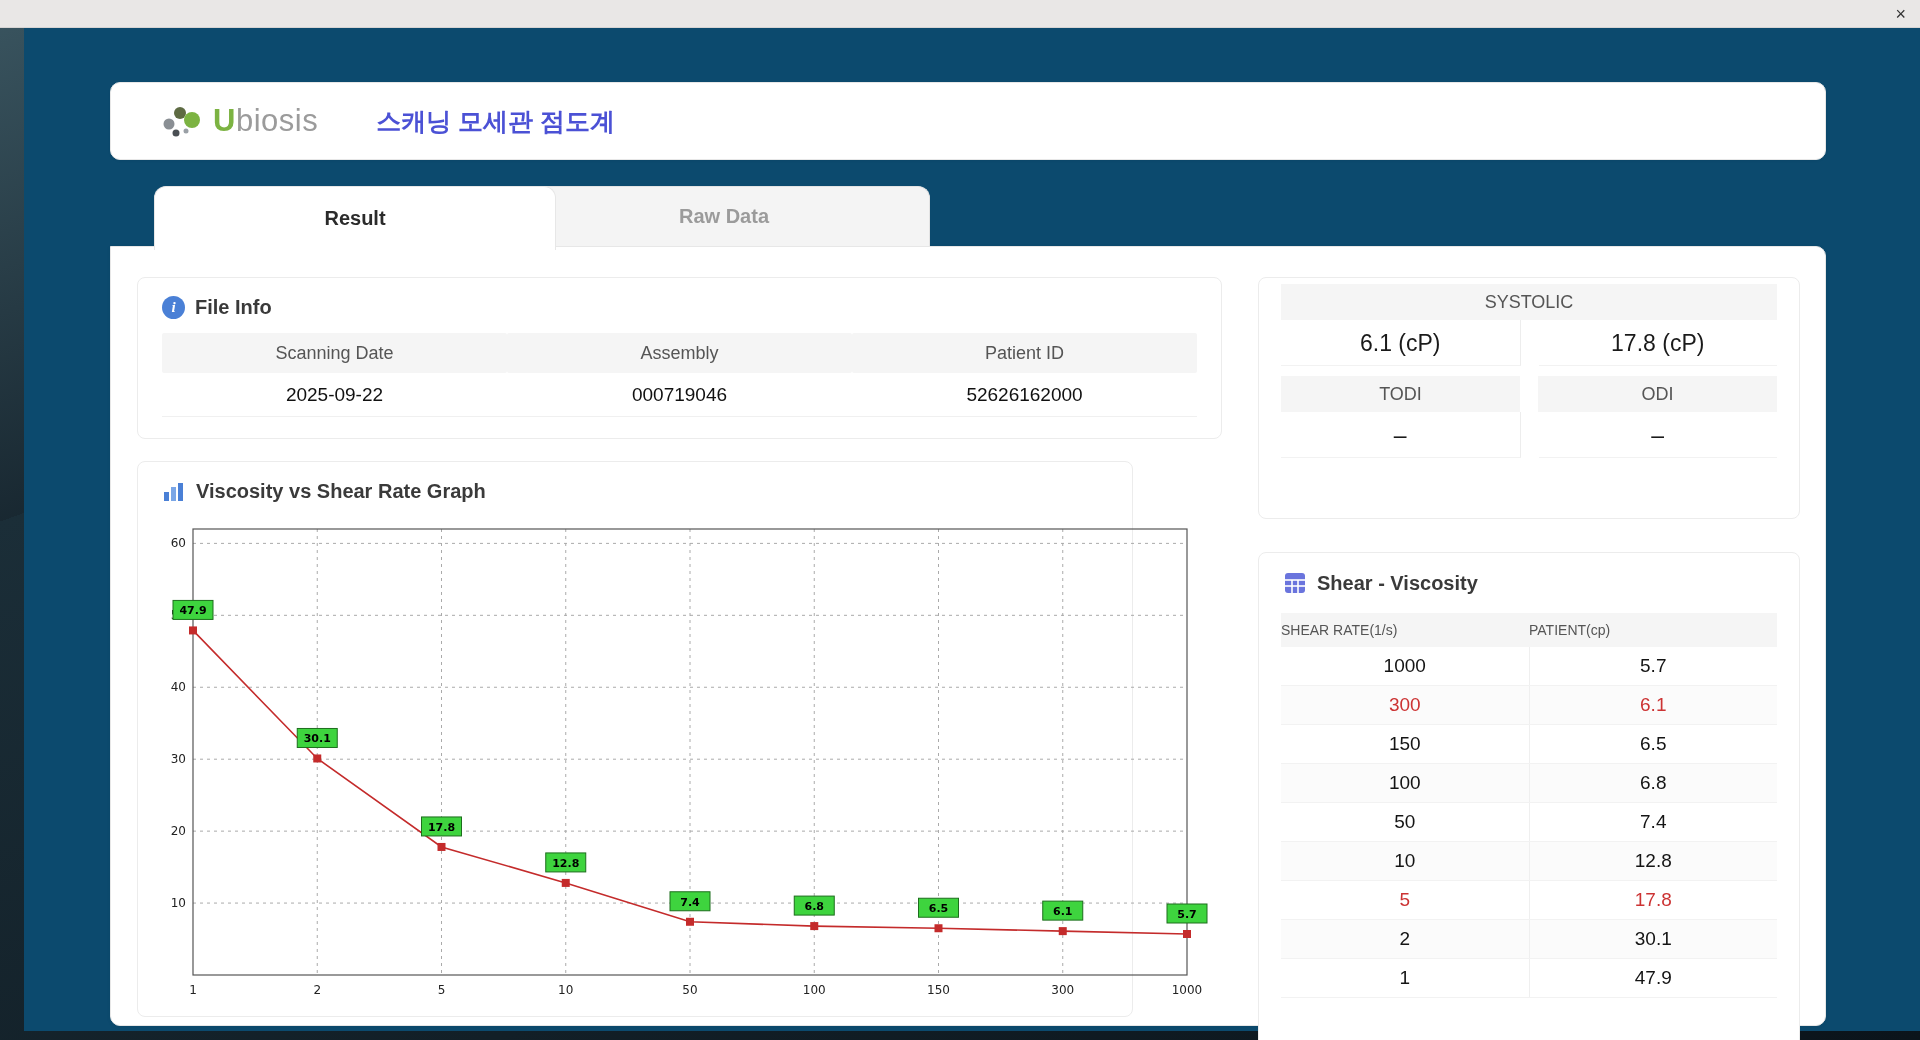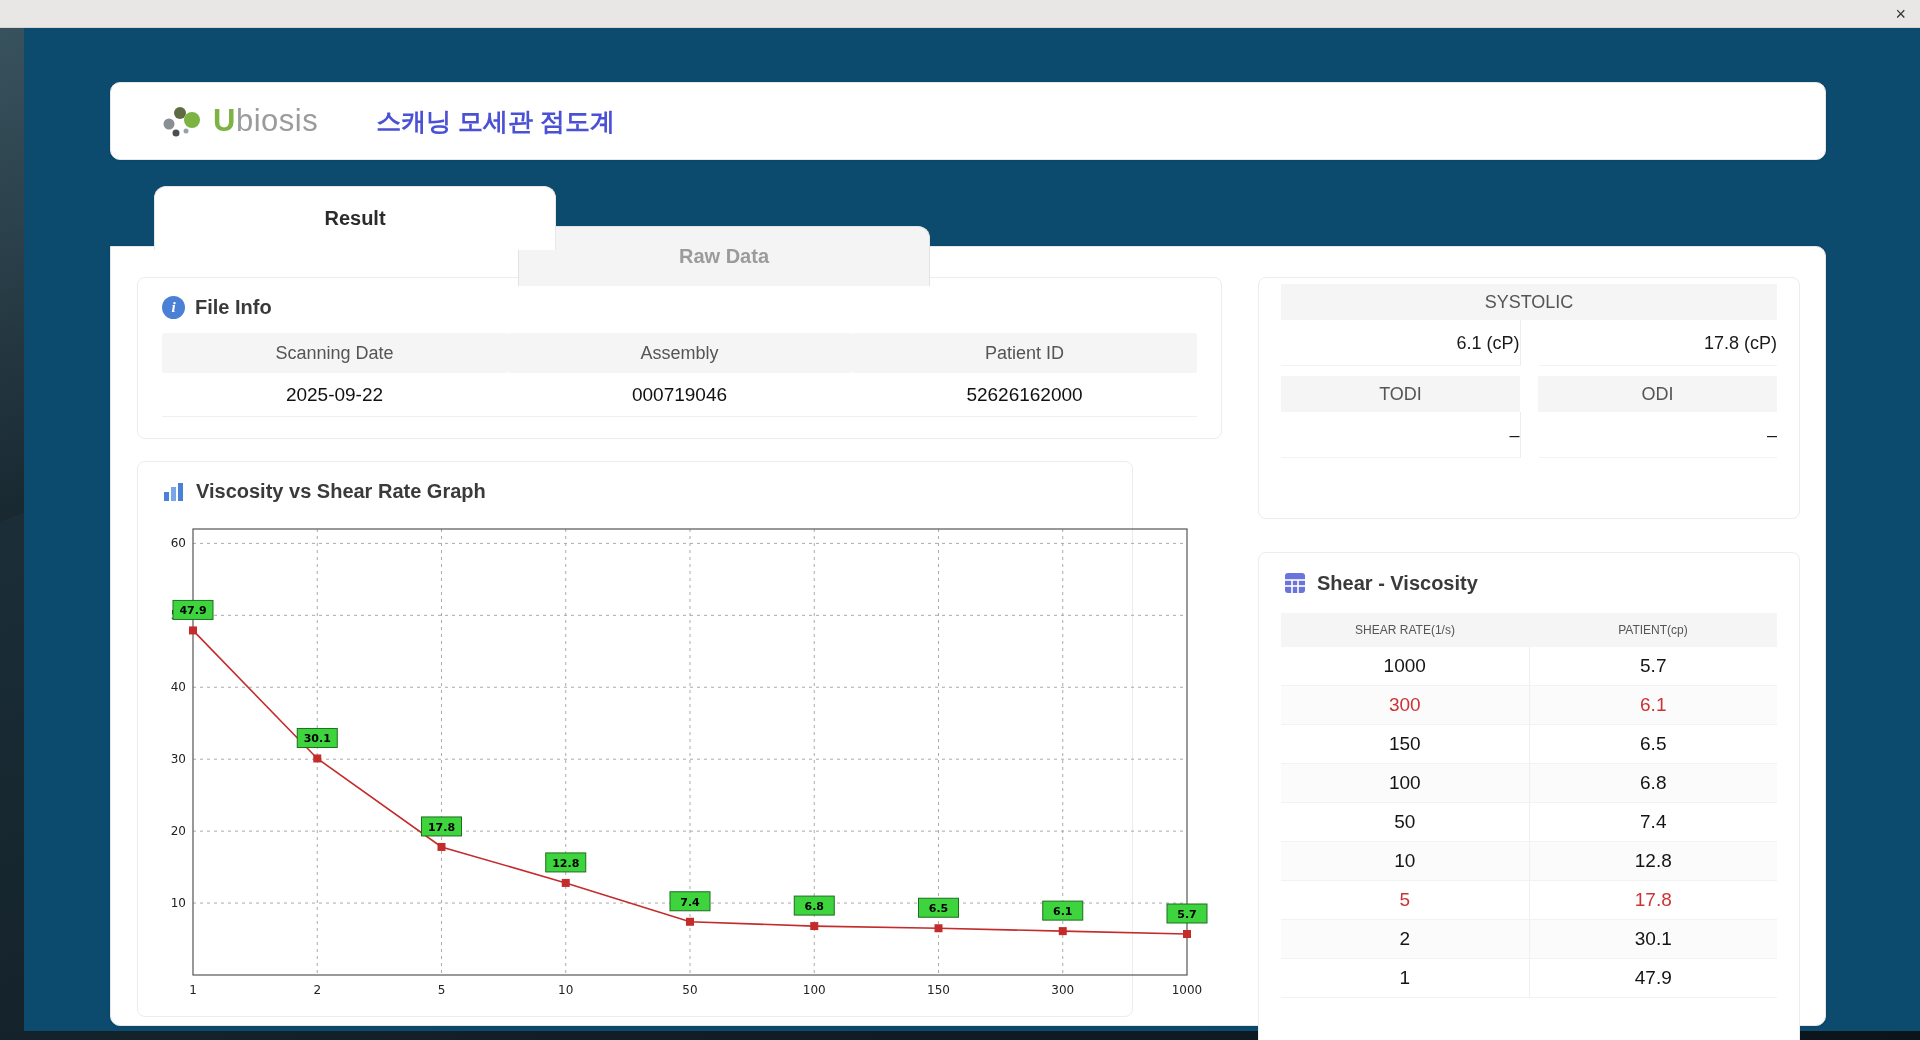--- a/index.html
+++ b/index.html
@@ -18,21 +18,21 @@
   
   .header-card{position:absolute;left:86px;top:54px;width:1716px;height:78px;background:#fff;border:1px solid #e7e7e7;border-radius:10px;box-shadow:0 1px 3px rgba(0,0,0,.05);display:flex;align-items:center;padding-left:48px;gap:58px;}
   .logo{display:flex;align-items:center;gap:8px;}
   .logo-text{font-size:31px;color:#9b9b9b;letter-spacing:.5px;}
   .logo-text .u{color:#7cb342;font-weight:bold;}
   .app-title{font-size:25px;font-weight:bold;color:#4b51d5;}
 
   
   .tab{position:absolute;display:flex;align-items:center;justify-content:center;font-size:20px;border-radius:12px 12px 0 0;cursor:pointer;}
   .tab-active{left:86px;top:158px;width:402px;height:64px;background:#fff;border:1px solid #e7e7e7;border-bottom:none;color:#2b2b2b;font-weight:bold;z-index:5;margin-left:44px;}
-  .tab-inactive{left:494px;top:158px;width:412px;height:60px;background:#f4f4f4;border:1px solid #e3e3e3;border-bottom:none;color:#9b9b9b;font-weight:600;z-index:4;margin-top:40px;}
+  .tab-inactive{left:494px;top:158px;width:412px;height:60px;background:#f4f4f4;border:1px solid #e3e3e3;border-bottom:none;color:#9b9b9b;font-weight:600;z-index:4;}
 
   
   .content-card{position:absolute;left:86px;top:218px;width:1716px;height:780px;background:#fff;border:1px solid #e7e7e7;border-radius:0 10px 10px 10px;box-shadow:0 1px 4px rgba(0,0,0,.06);z-index:3;}
 
   .panel{position:absolute;background:#fff;border:1px solid #ececec;border-radius:8px;}
   .panel-title{display:flex;align-items:center;gap:10px;padding:18px 24px 10px 24px;font-size:20px;font-weight:bold;color:#3a3a3a;}
 
   
   .file-info{left:26px;top:30px;width:1085px;height:162px;}
   .fi-fields{display:flex;gap:0;padding:4px 24px 0 24px;}
@@ -43,28 +43,28 @@
   
   .graph-card{left:26px;top:214px;width:996px;height:556px;}
   .chart-wrap{margin-left:18px;margin-top:2px;}
 
   
   .blood-card{left:1147px;top:30px;width:542px;height:242px;}
   .bv-table{padding:6px 22px 0 22px;}
   .bv-row{display:flex;gap:18px;}
   .bv-row > div{flex:1;text-align:center;}
   .bv-head > div{background:#f5f5f5;color:#555;font-size:18px;height:36px;line-height:36px;}
-  .bv-val > div{color:#1a1a1a;font-size:18px;height:46px;line-height:46px;border-bottom:1px solid #f2f2f2;text-align:right;}
+  .bv-val > div{color:#1a1a1a;font-size:23px;height:46px;line-height:46px;border-bottom:1px solid #f2f2f2;}
   .bv-val > div:first-child{border-right:1px solid #ededed;}
   .bv-gap{margin-top:10px;}
 
   .shear-card{left:1147px;top:305px;width:542px;height:587px;}
   .sv-table{padding:8px 22px 0 22px;}
   .sv-head{display:flex;}
-  .sv-head > div{flex:1;text-align:center;background:#f5f5f5;color:#555;font-size:12px;height:34px;line-height:34px;}
+  .sv-head > div{flex:1;background:#f5f5f5;color:#555;font-size:14px;height:34px;line-height:34px;}
   .sv-row{display:flex;border-bottom:1px solid #f2f2f2;}
   .sv-row:nth-child(even){background:#fbfbfb;}
   .sv-cell{flex:1;text-align:center;font-size:19px;color:#141414;height:38px;line-height:38px;}
   .sv-cell:first-child{border-right:1px solid #efefef;}
   .sv-row.hl .sv-cell{color:#cc3333;}
 
   
   .info-icon{width:23px;height:23px;border-radius:50%;background:#4a80d6;color:#fff;font-size:15px;font-weight:bold;display:inline-flex;align-items:center;justify-content:center;font-family:"Liberation Serif",serif;font-style:italic;}
   .icon-svg{display:inline-block;vertical-align:middle;}
 

